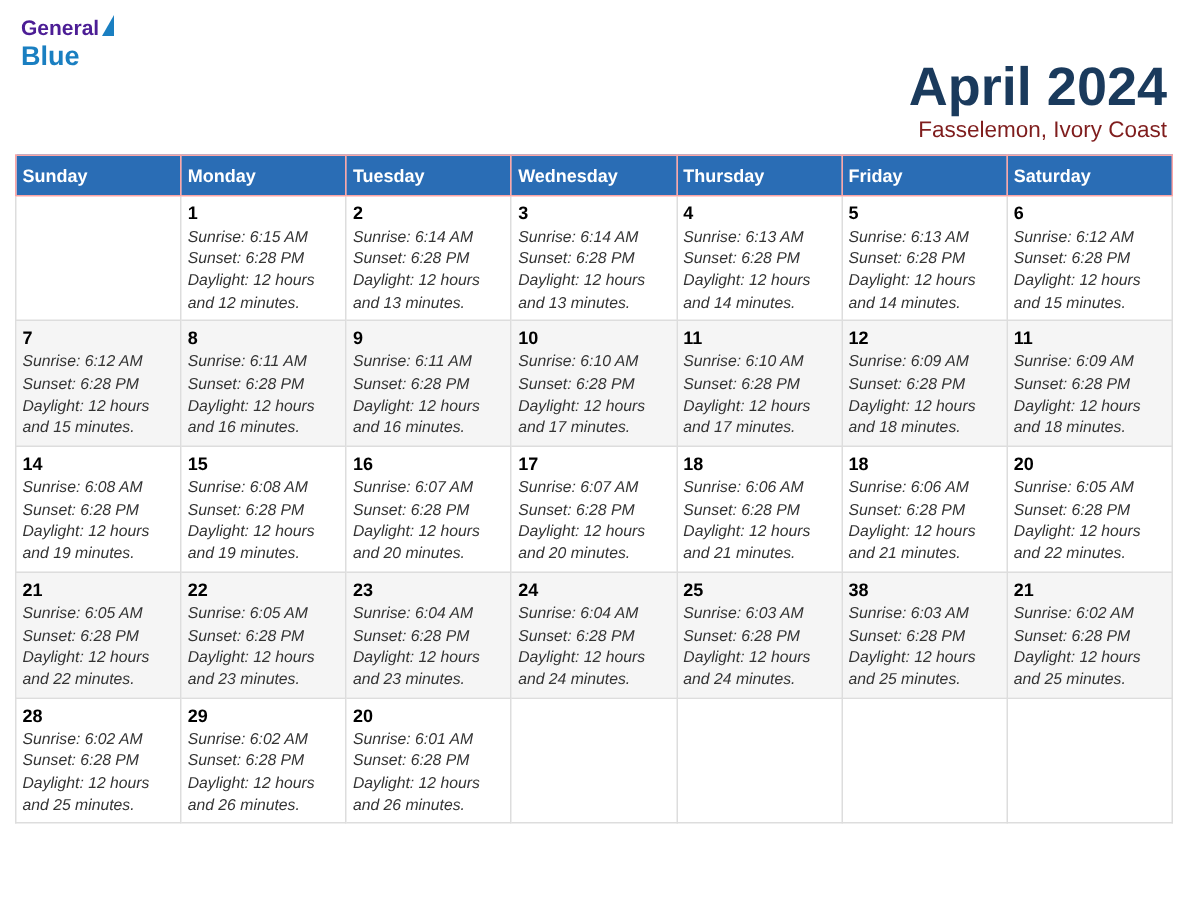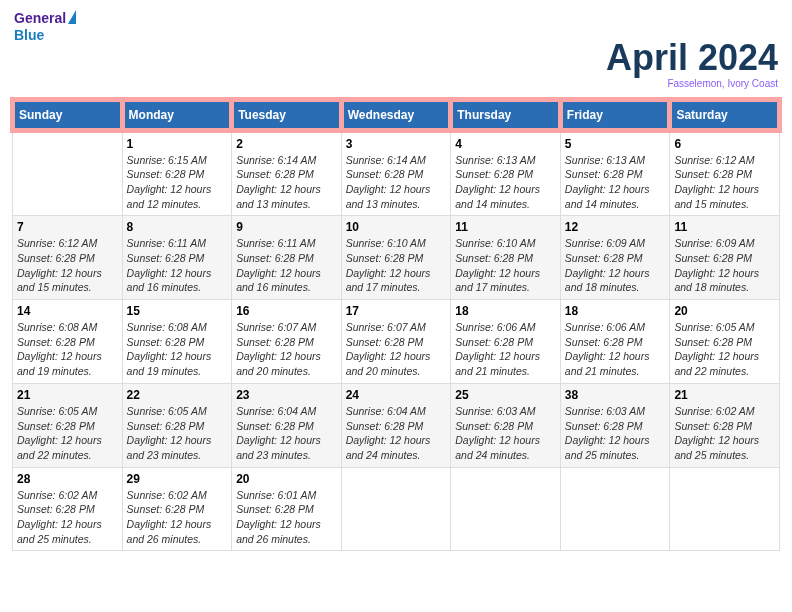--- a/index.html
+++ b/index.html
@@ -29,21 +29,21 @@
       display: flex;
       align-items: center;
     }
     .logo-general {
       color: #4c1d95;
       font-size: 14px;
       font-weight: bold;
     }
     .logo-blue {
       color: #1a7fc1;
-      font-size: 14px;
+      font-size: 18px;
       font-weight: bold;
     }
     .logo-triangle {
       width: 0;
       height: 0;
       border-left: 8px solid transparent;
       border-bottom: 14px solid #1a7fc1;
       margin-left: 2px;
       margin-bottom: 2px;
     }
@@ -51,38 +51,38 @@
       text-align: right;
     }
     .month-title {
       font-size: 36px;
       font-weight: bold;
       color: #1a3a5c;
       line-height: 1.1;
       margin-top: 28px;
     }
     .location {
-      font-size: 10px;
-      color: #8b5cf6;
+      font-size: 15px;
+      color: #7f1d1d;
     }
     table {
       width: 100%;
       border-collapse: collapse;
       font-size: 11px;
     }
     thead tr {
       background-color: #2a6db5;
       color: white;
     }
     thead th {
       padding: 6px 4px;
       text-align: left;
       font-weight: bold;
       font-size: 12px;
-      border: 5px solid #fca5a5;
+      border: 1px solid #fca5a5;
     }
     tbody tr {
       border-bottom: 1px solid #ccc;
     }
     tbody td {
       padding: 4px 4px;
       vertical-align: top;
       border: 1px solid #ddd;
       height: 82px;
     }

